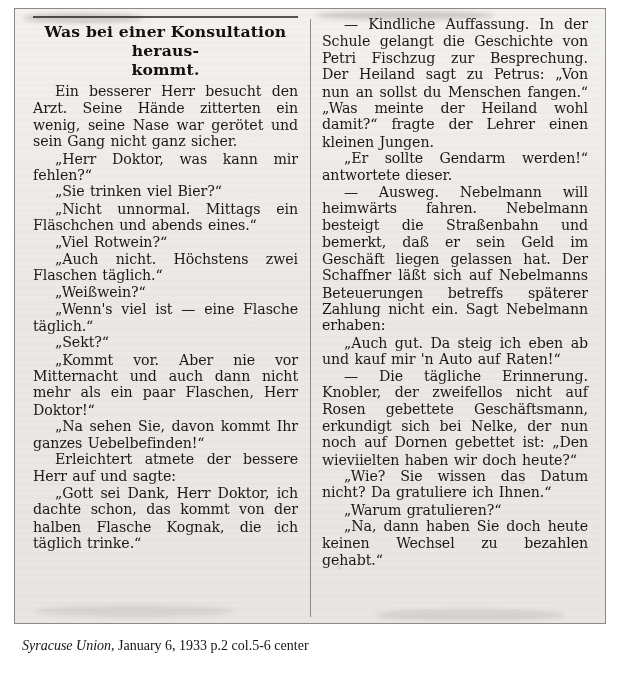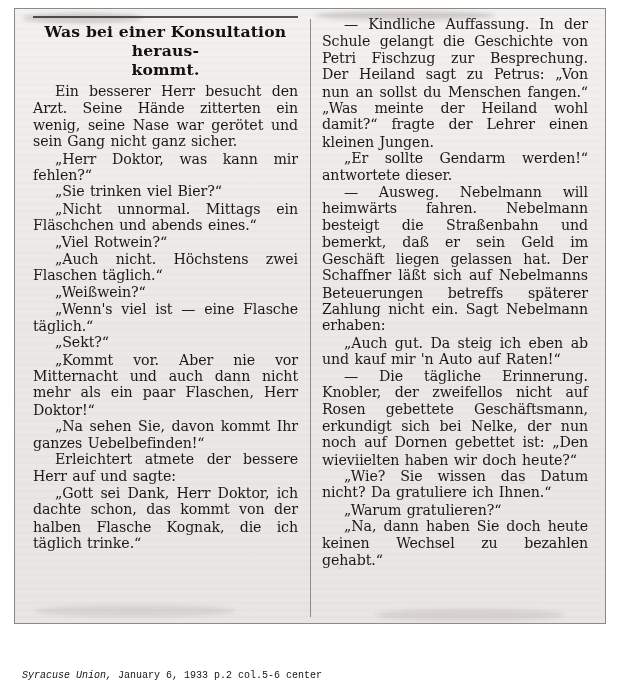--- a/index.html
+++ b/index.html
@@ -122,24 +122,24 @@
     position: absolute;
     background: rgba(40,36,32,0.18);
     border-radius: 50%;
     filter: blur(2px);
     pointer-events: none;
   }
 
   .caption {
     position: absolute;
     left: 22px;
-    top: 670px;
+    top: 638px;
     width: 560px;
-    font-family: Liberation Mono, monospace;
-    font-size: 10px;
+    font-family: Liberation Serif, serif;
+    font-size: 14px;
     color: #16140f;
   }
   .caption .title {
     font-style: italic;
   }
 </style>
 </head>
 <body>
 
 <div id="clipping">

